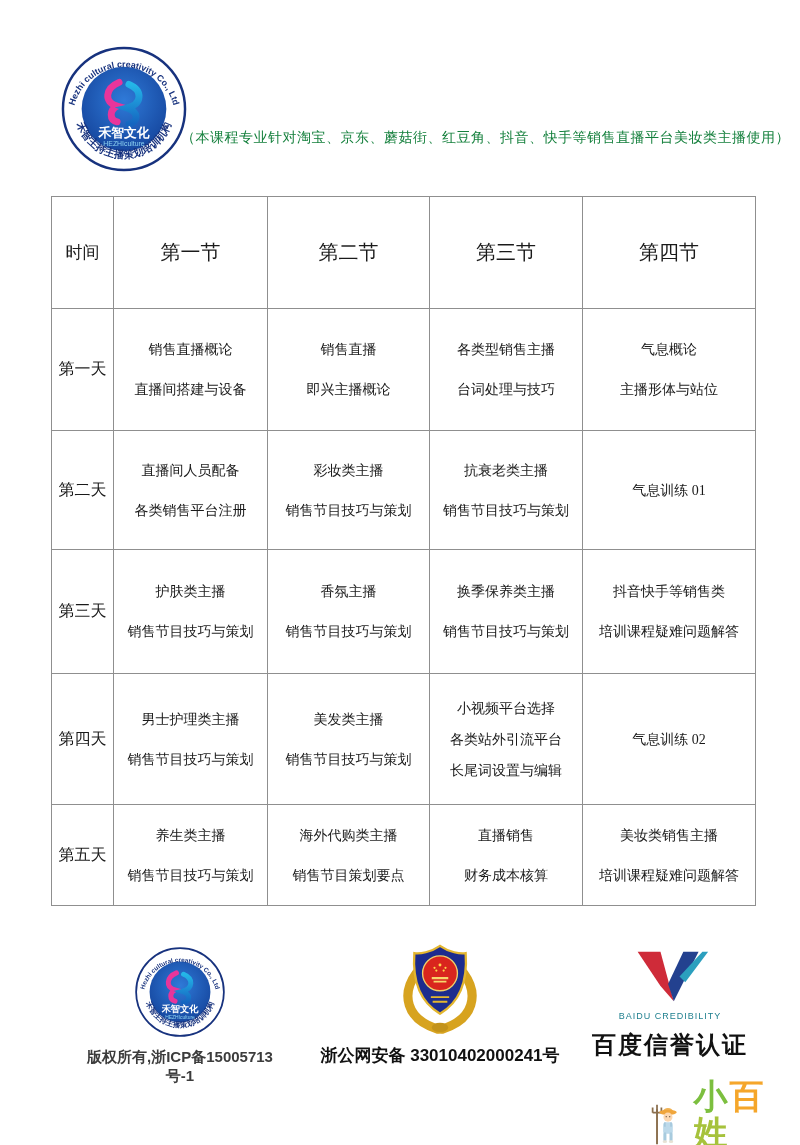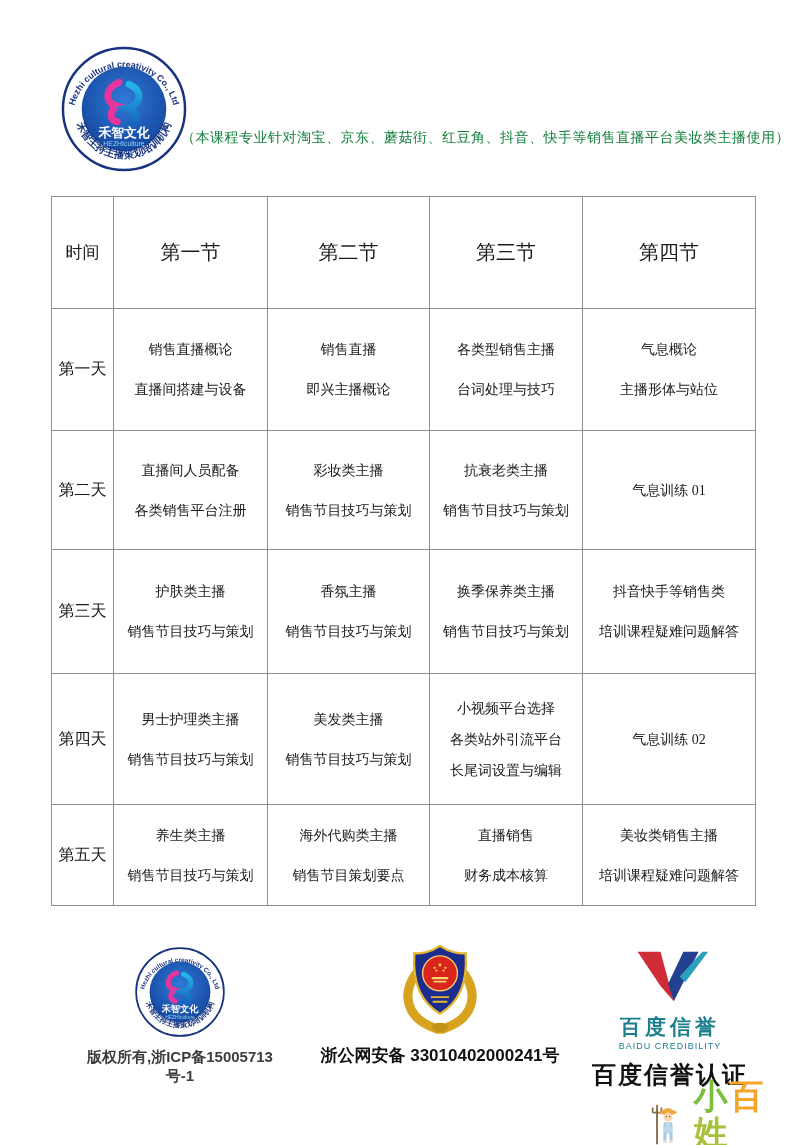--- a/index.html
+++ b/index.html
@@ -250,21 +250,20 @@
     </svg>
     <div class="police-text">浙公网安备 33010402000241号</div>
   </div>
 
   <div class="footer-right">
     <svg viewBox="0 0 84 64" width="80" height="61">
       <polygon points="8,6 32,6 46,58 32,42" fill="#cf2b39"></polygon>
       <polygon points="56,6 72,6 46,58 40,40" fill="#23418f"></polygon>
       <polygon points="76,6 82,6 58,38 52,32" fill="#2b9fbe"></polygon>
     </svg>
-    <div class="baidu-cn" style="color:#1e7f8e">百度信誉</div>
     <div class="baidu-en" style="color:#1e7f8e">BAIDU CREDIBILITY</div>
     <div class="baidu-cert">百度信誉认证</div>
   </div>
 
   <div class="watermark">
     <div class="wm-row">
       <svg viewBox="0 0 36 56" width="32" height="50">
         <path d="M8 10 V50" stroke="#8a6f4e" stroke-width="2.2"></path>
         <path d="M3 14 H13 M3 8 V14 M8 5 V14 M13 8 V14" stroke="#8a6f4e" stroke-width="2" fill="none"></path>
         <path d="M14 13 a7 7 0 0 1 13 0" fill="#f0b356"></path>

